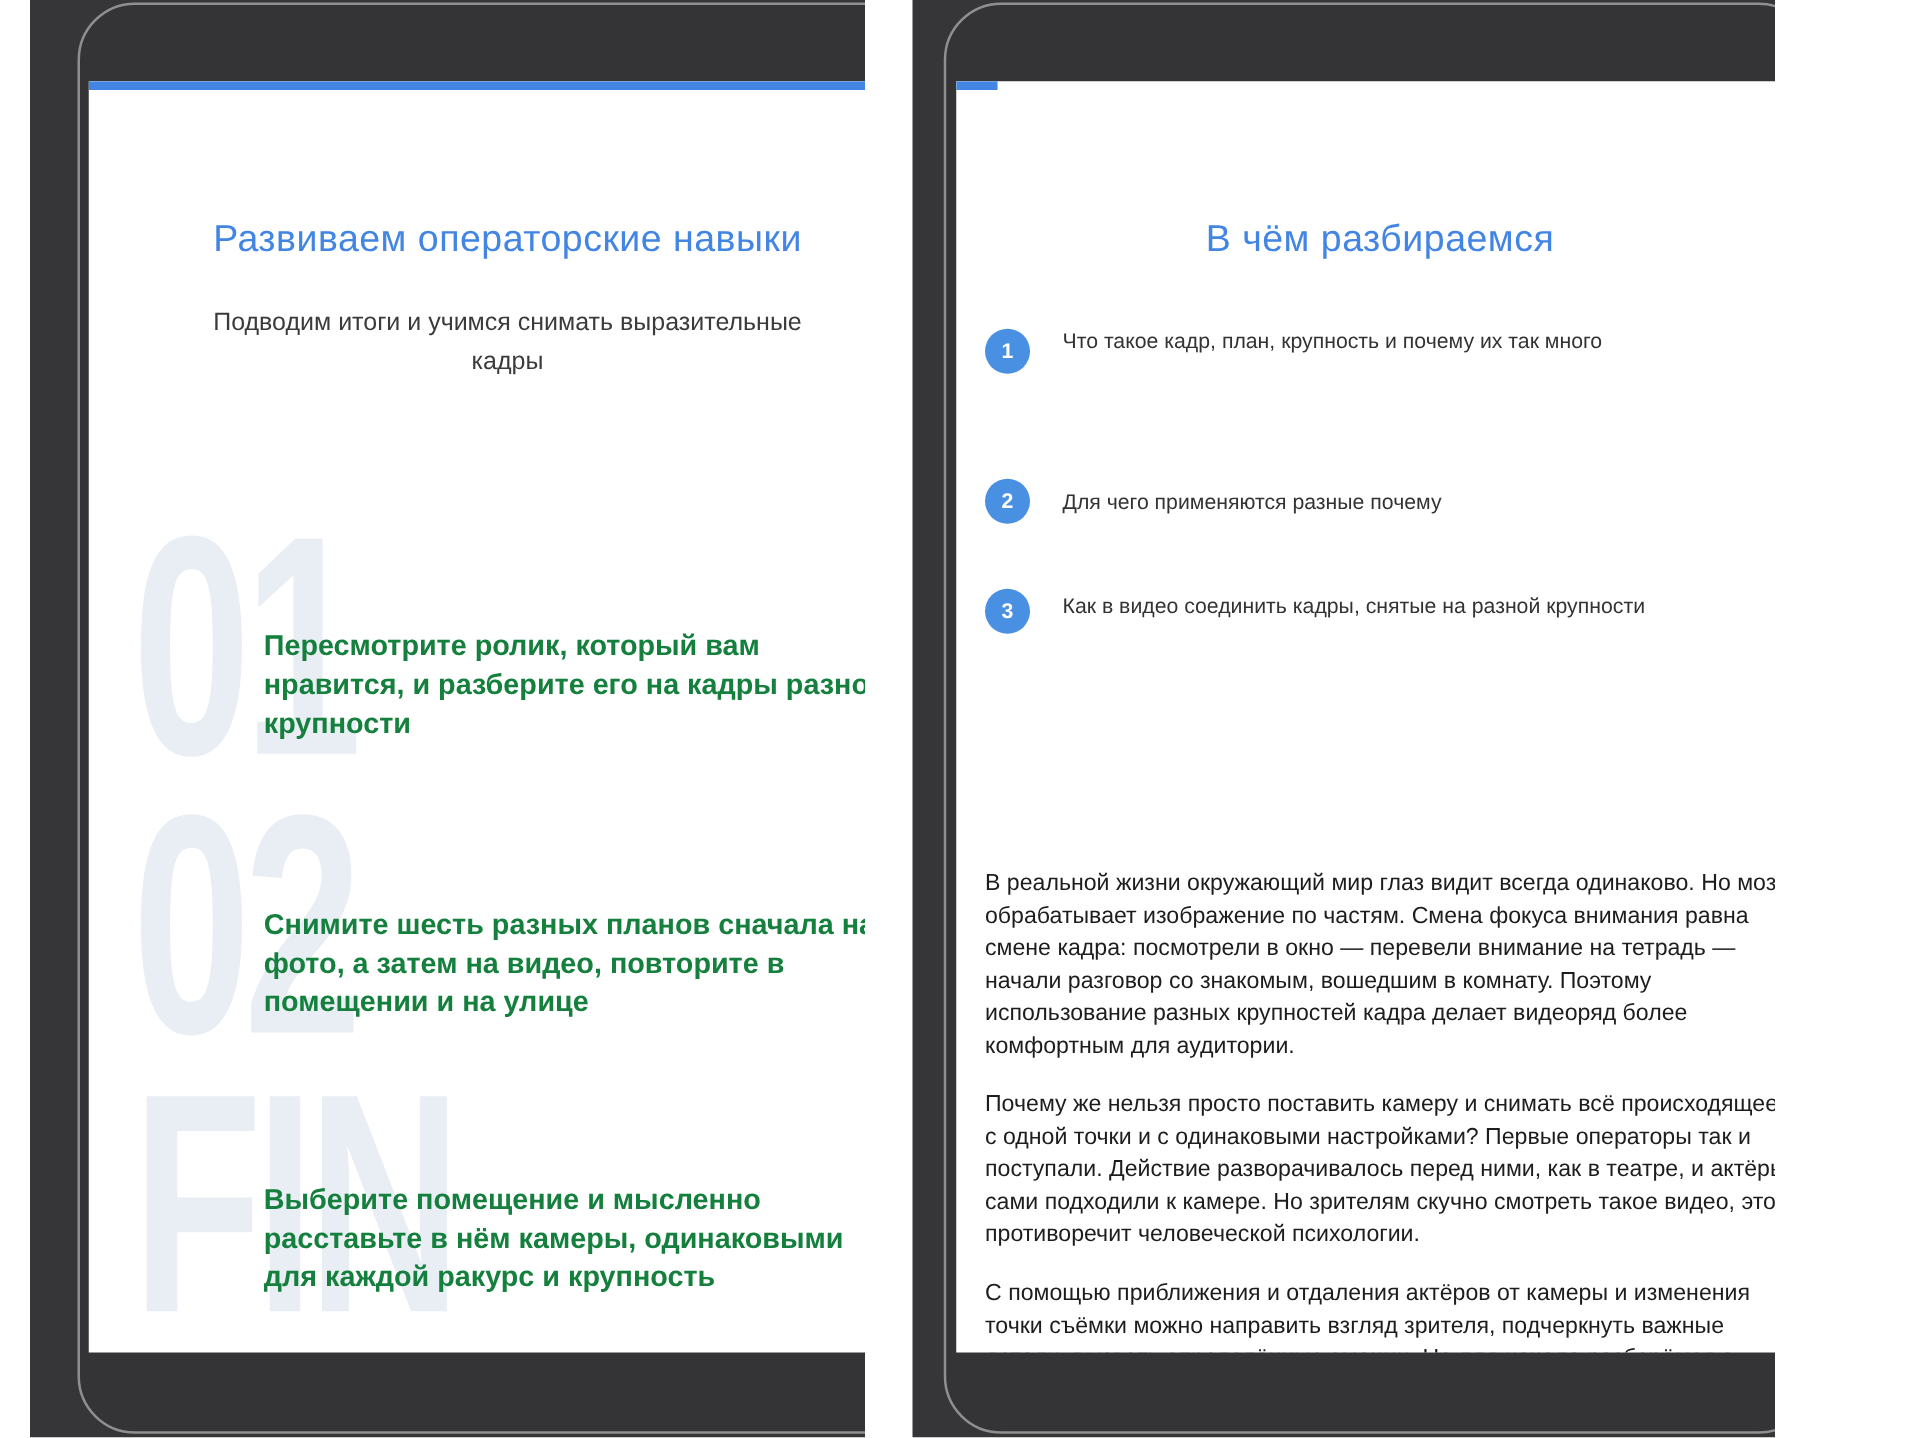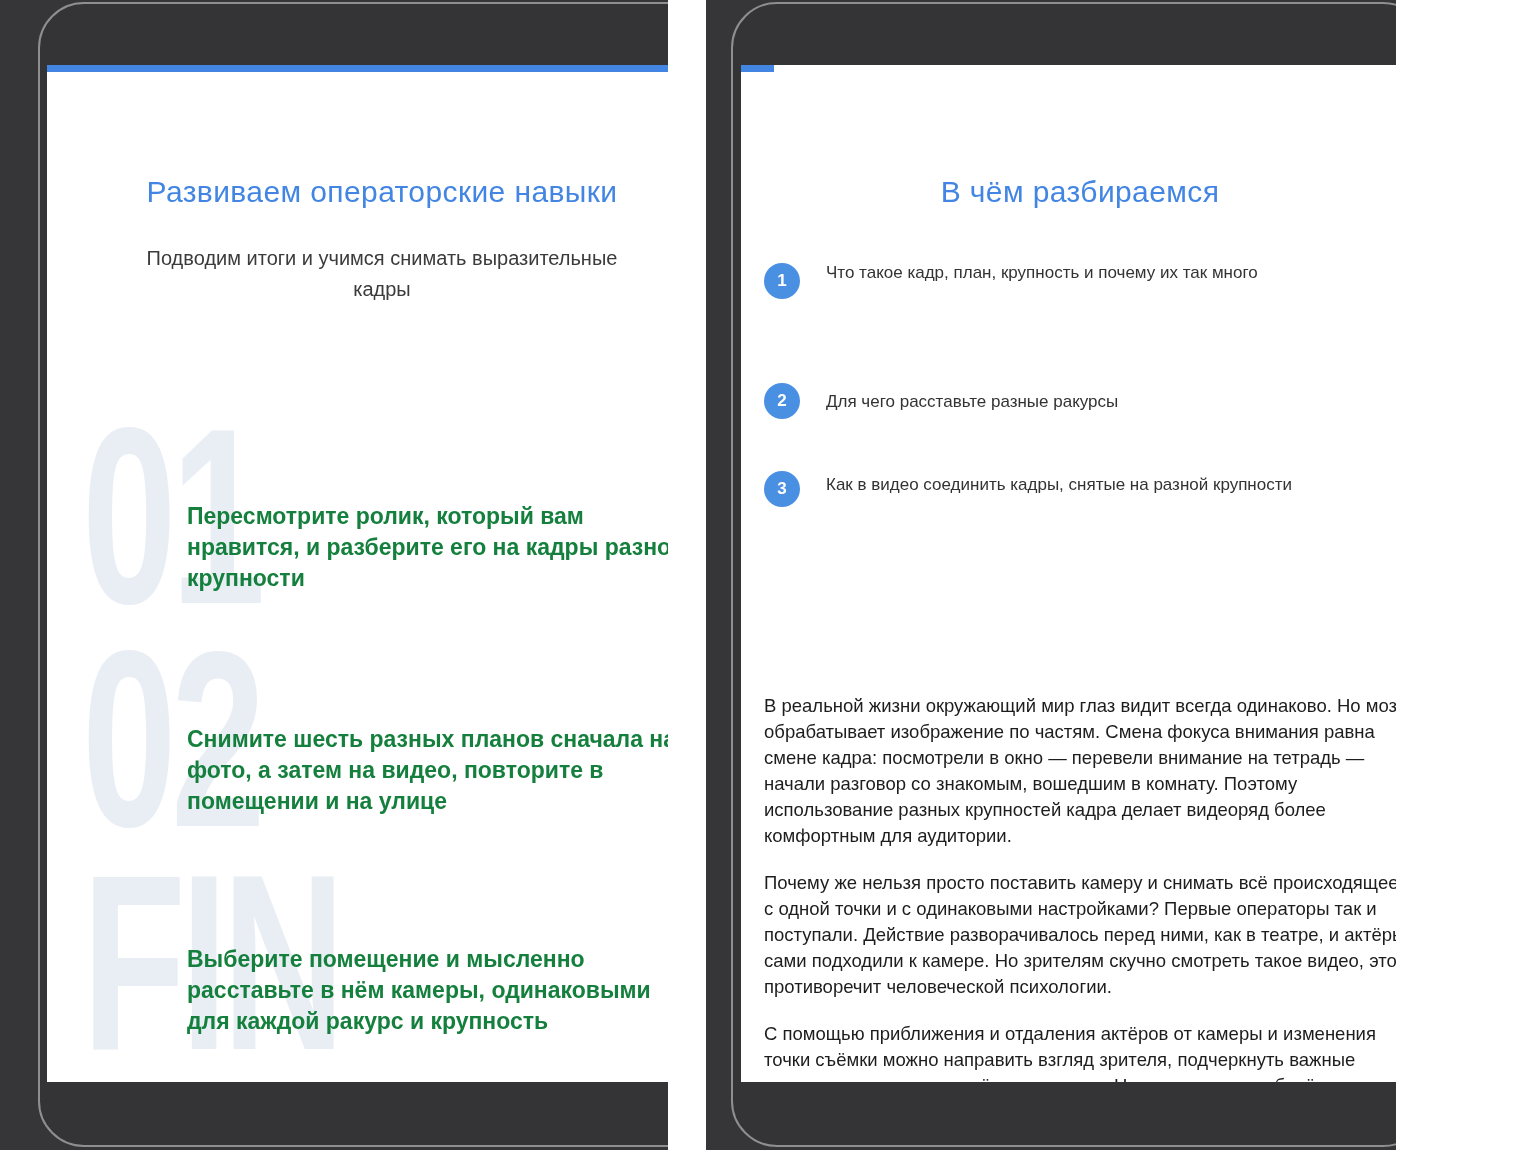--- a/index.html
+++ b/index.html
@@ -9,21 +9,21 @@
     font-family: "Liberation Sans", sans-serif;
     overflow: hidden;
   }
   .canvas { display: flex; width: 1540px; height: 1150px; }
   .half {
     position: relative;
     height: 1150px;
     background: #363638;
     overflow: hidden;
   }
-  .half.left  { width: 668px; }
+  .half.left  { width: 668px; margin-left: 24px; }
   .gutter { width: 38px; height: 1150px; background: #ffffff; }
   .half.right { width: 690px; }
 
   .device {
     position: absolute;
     box-sizing: border-box;
     border: 2px solid #8f8f8f;
     border-radius: 46px;
     background: #343436;
   }
@@ -175,21 +175,21 @@
 
         <h1 class="slide-title">В чём разбираемся</h1>
 
         <div class="agenda-item a1">
           <div class="agenda-circle">1</div>
           <p class="agenda-text">Что такое кадр, план, крупность и почему их так много</p>
         </div>
 
         <div class="agenda-item a2">
           <div class="agenda-circle">2</div>
-          <p class="agenda-text">Для чего расставьте разные ракурсы</p>
+          <p class="agenda-text">Для чего применяются разные почему</p>
         </div>
 
         <div class="agenda-item a3">
           <div class="agenda-circle">3</div>
           <p class="agenda-text">Как в видео соединить кадры, снятые на разной крупности</p>
         </div>
 
         <div class="body-copy">
           <p>В реальной жизни окружающий мир глаз видит всегда одинаково. Но мозг обрабатывает изображение по частям. Смена фокуса внимания равна смене кадра: посмотрели в окно — перевели внимание на тетрадь — начали разговор со знакомым, вошедшим в комнату. Поэтому использование разных крупностей кадра делает видеоряд более комфортным для аудитории.</p>
           <p>Почему же нельзя просто поставить камеру и снимать всё происходящее с одной точки и с одинаковыми настройками? Первые операторы так и поступали. Действие разворачивалось перед ними, как в театре, и актёры сами подходили к камере. Но зрителям скучно смотреть такое видео, это противоречит человеческой психологии.</p>

